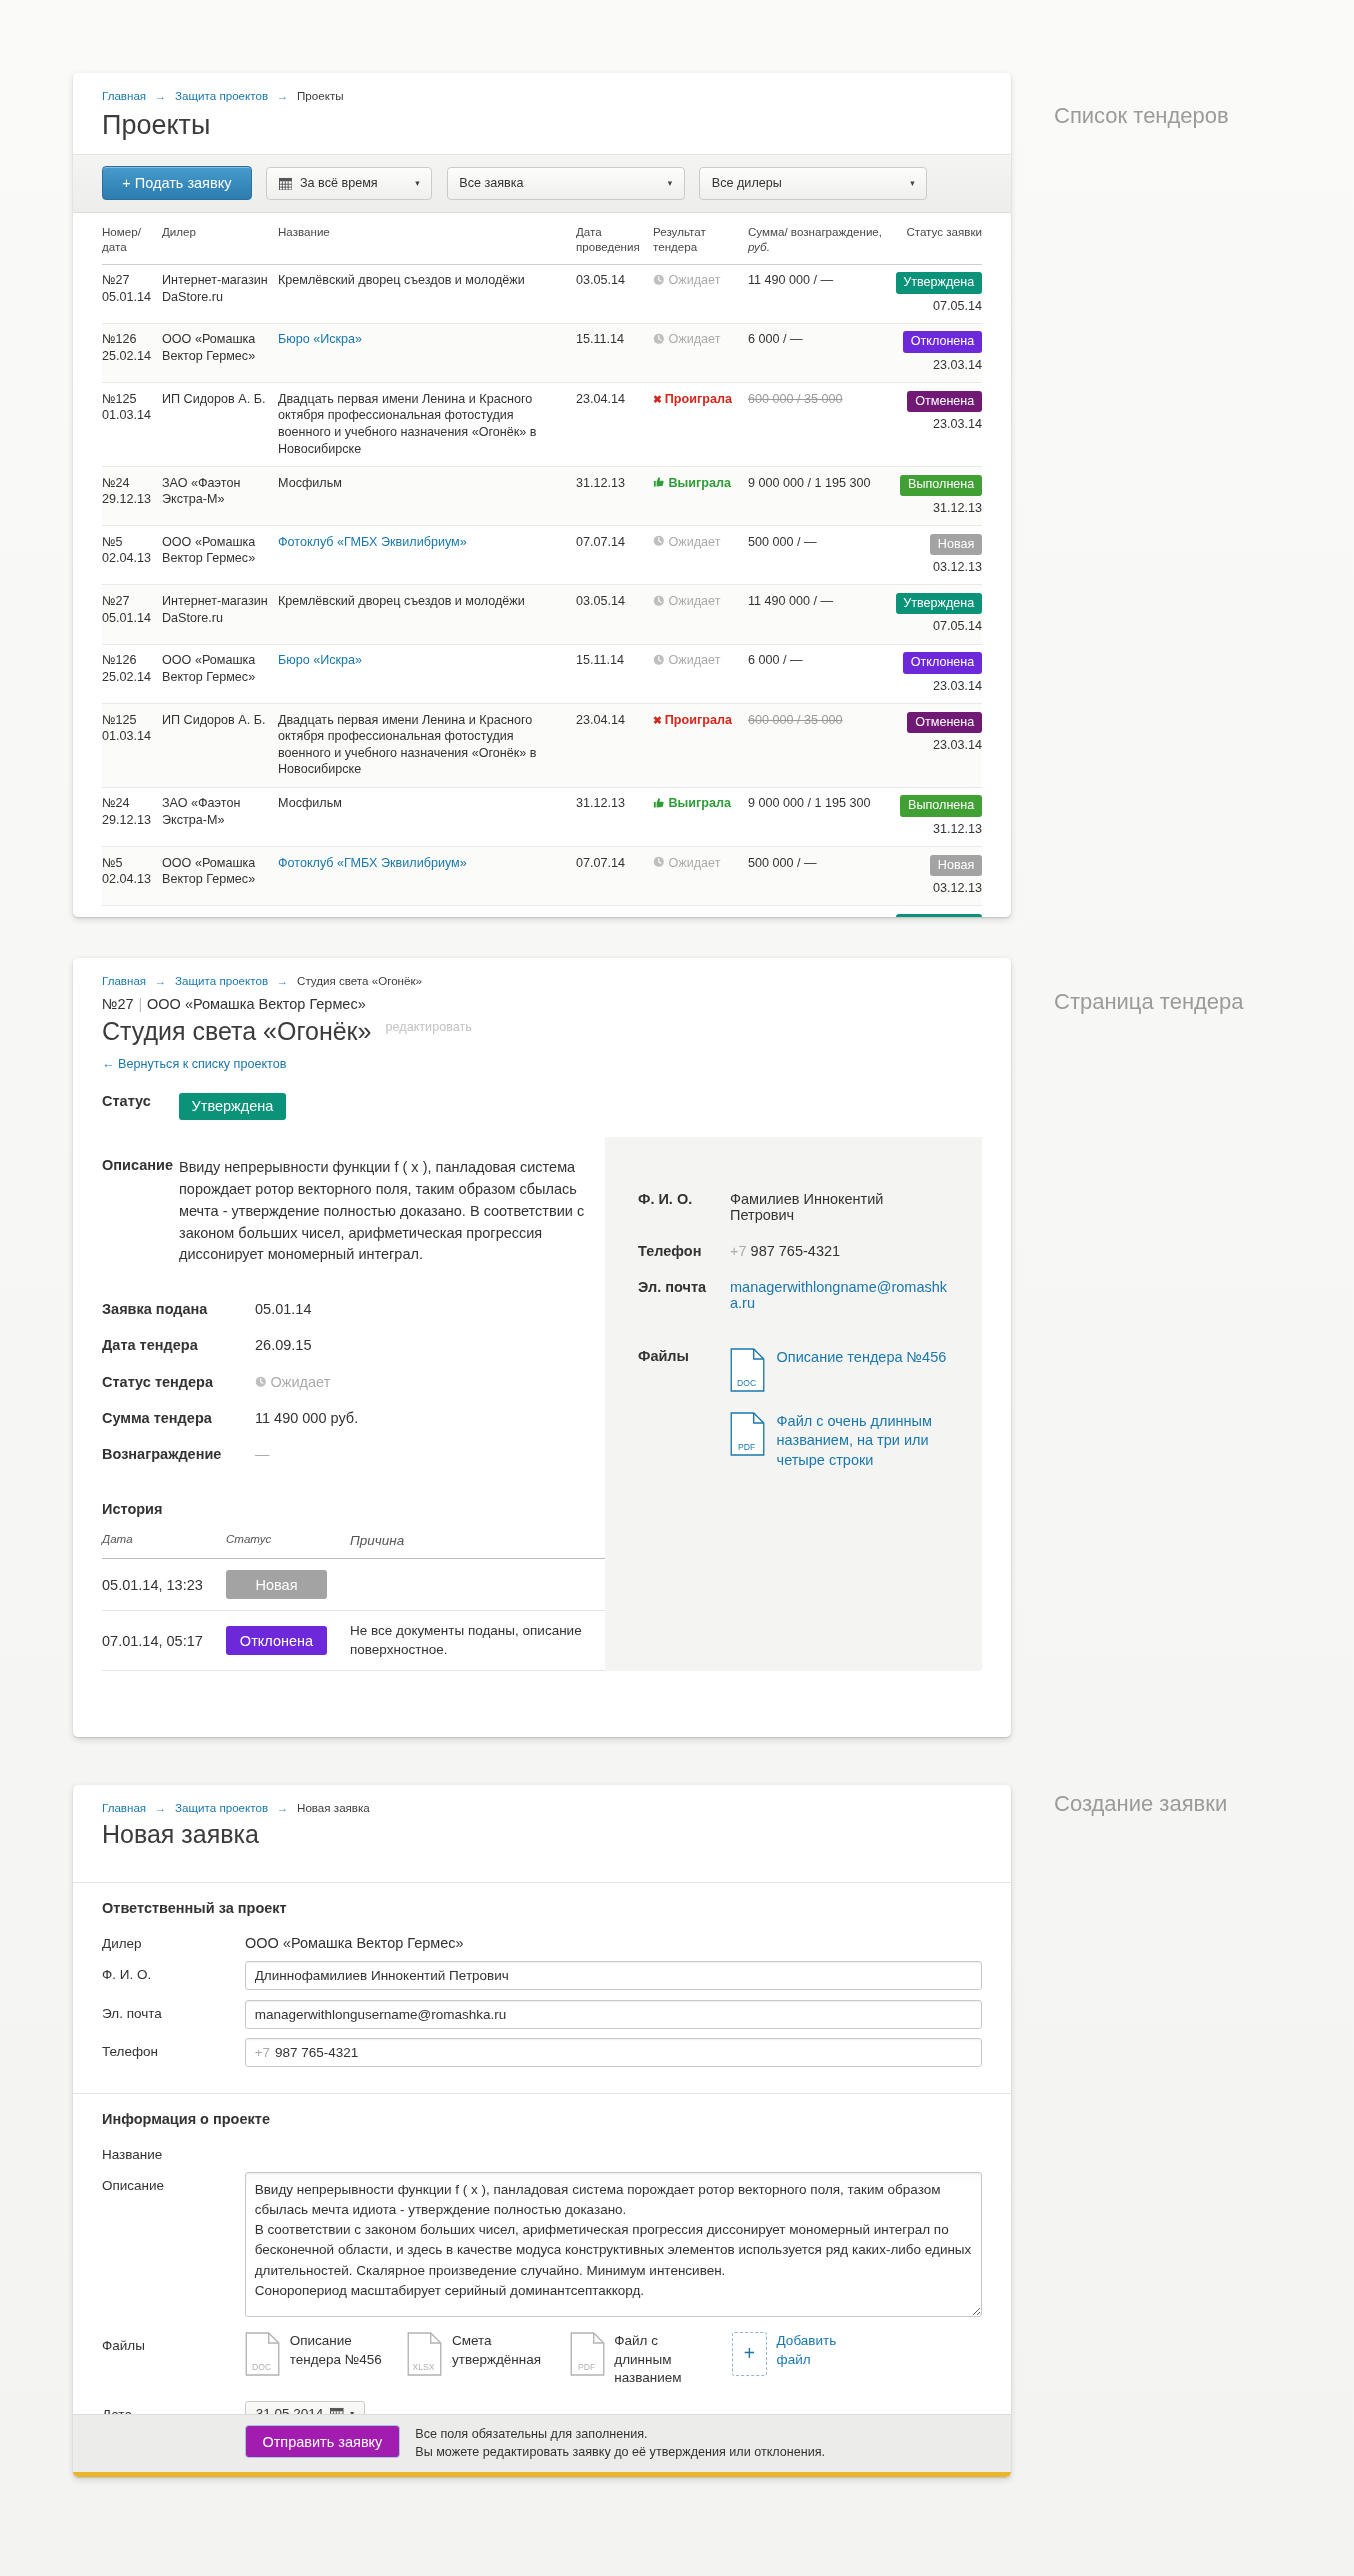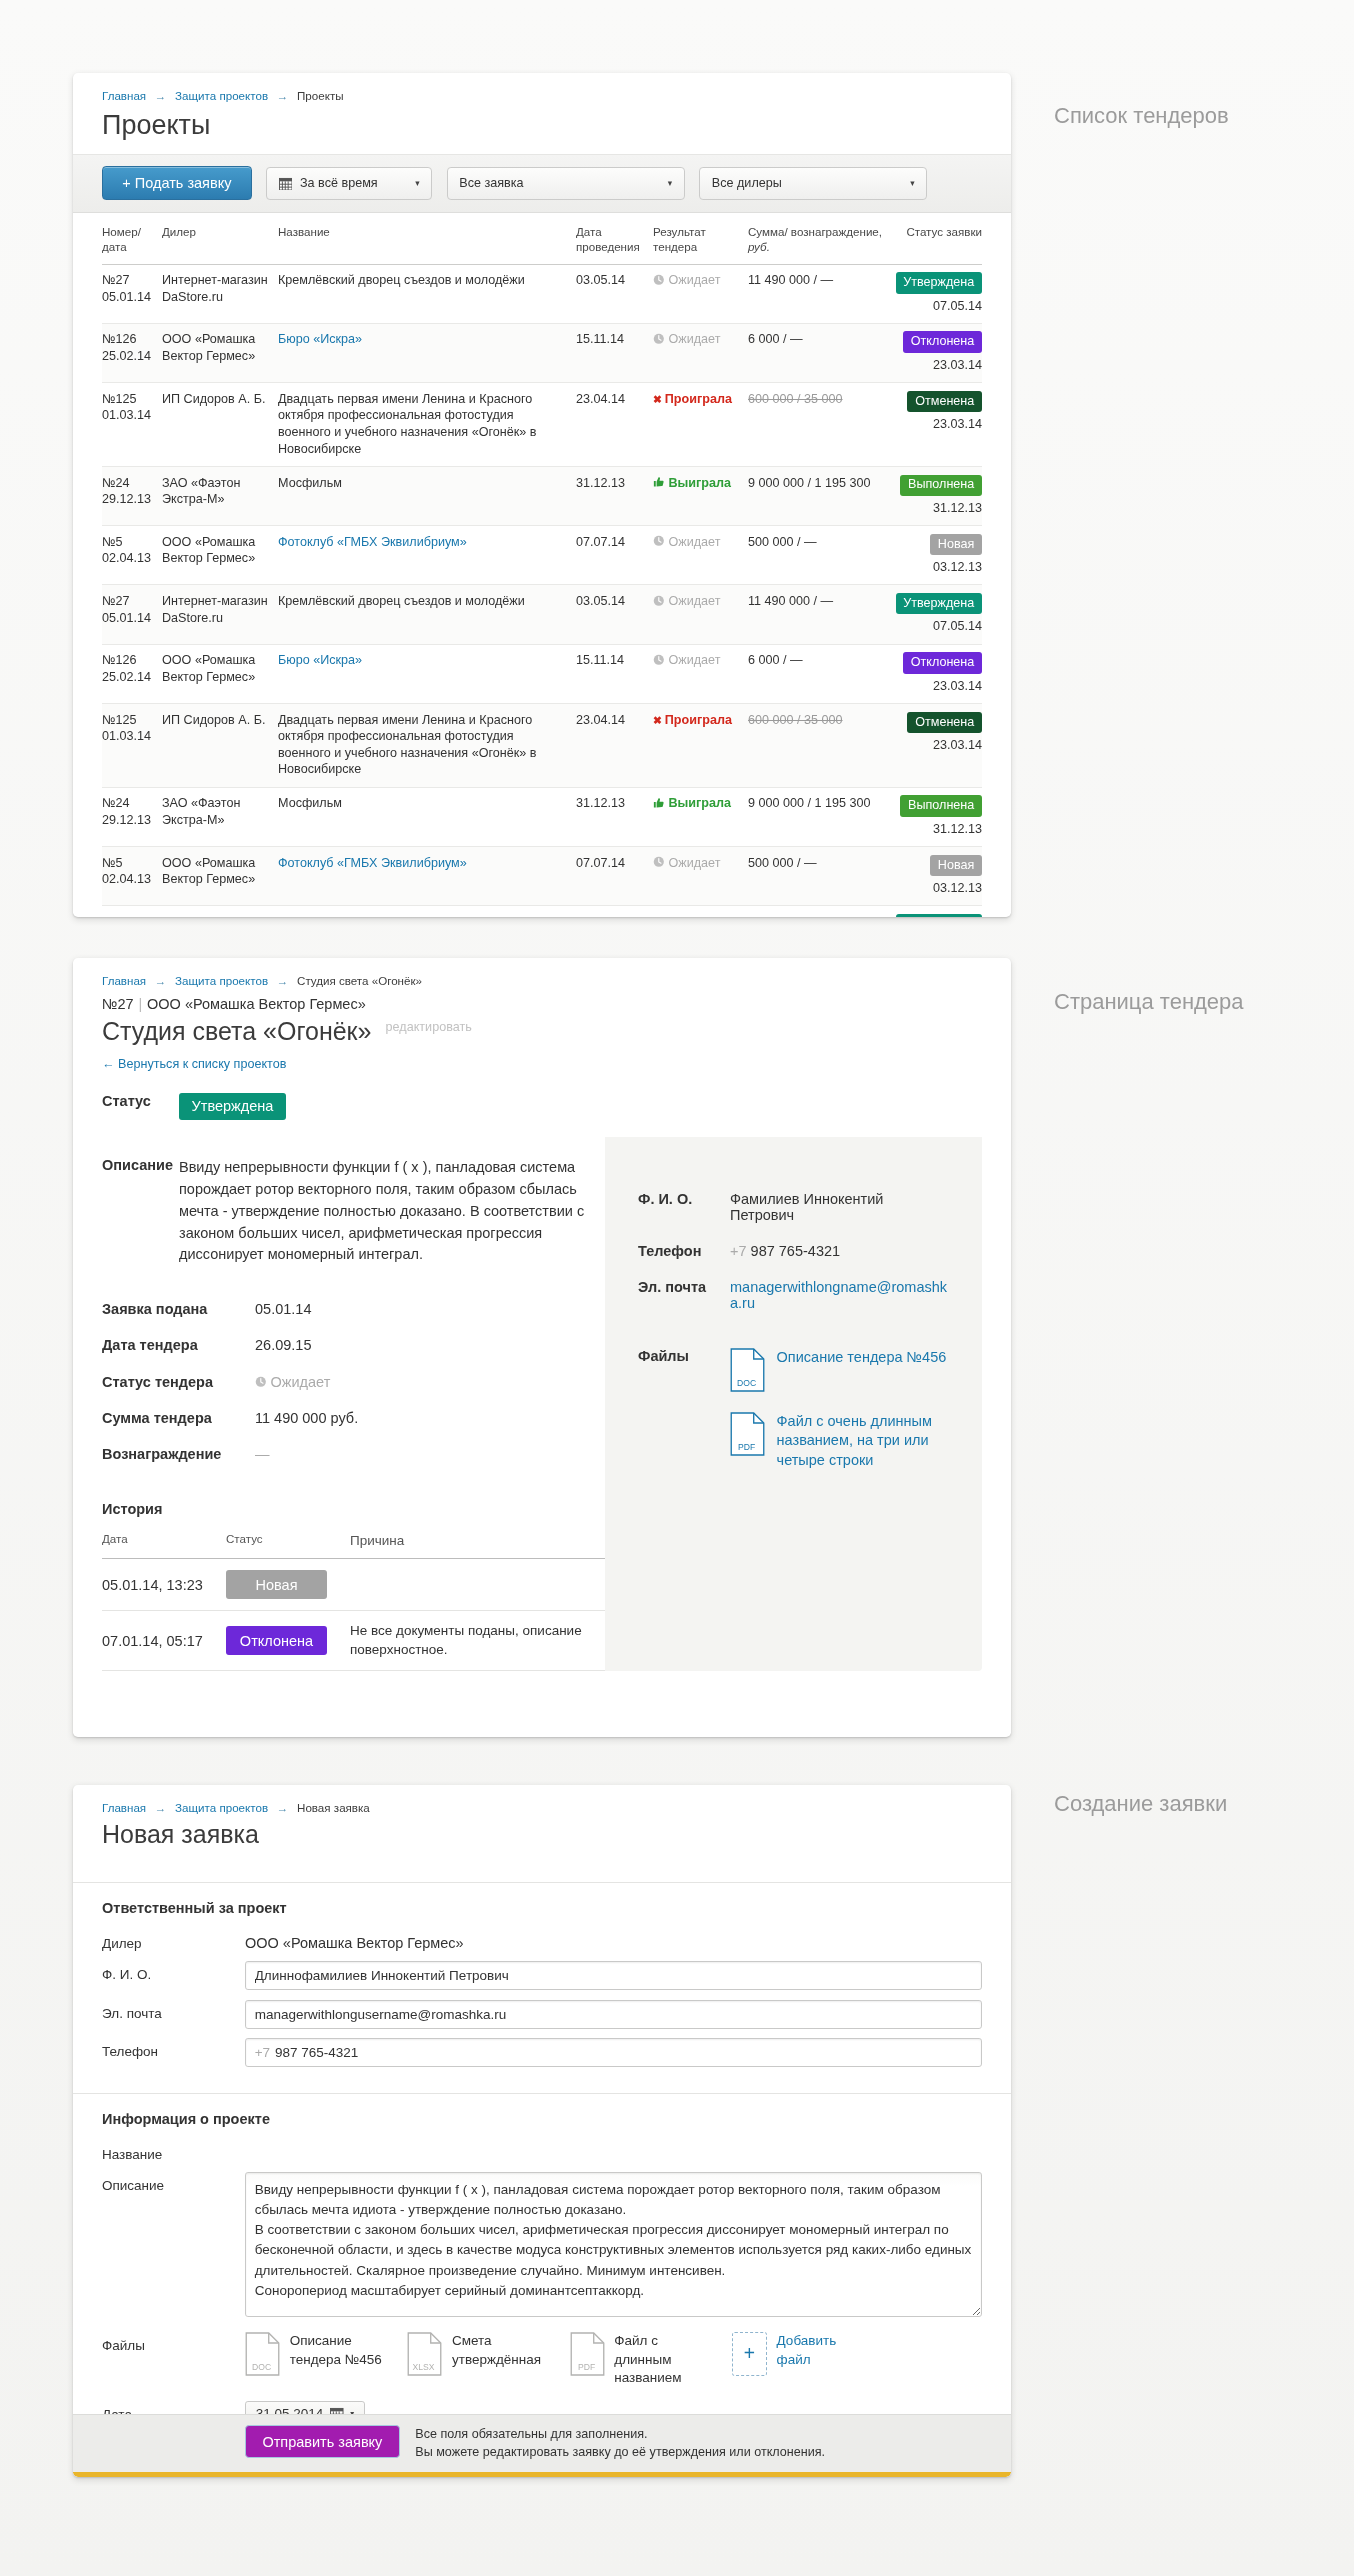--- a/index.html
+++ b/index.html
@@ -43,21 +43,21 @@
   .c-tdate{width:77px;flex:none;}
   .c-result{width:95px;flex:none;}
   .c-sum{width:137px;flex:none;}
   .c-status{width:97px;flex:none;text-align:right;}
   .link{color:#1a78ad;text-decoration:none;}
   .res-wait{color:#ababab}.res-won{color:#2f9e38;font-weight:bold}.res-lost{color:#d3281c;font-weight:bold}
   .icn{width:11.6px;height:11.6px;margin-right:3.9px;vertical-align:-1px;}
   .x-ic{font-size:10.6px;margin-right:2.9px;}
   .struck{text-decoration:line-through;color:#9a9a9a;}
   .badge{display:inline-block;color:#fff;font-size:12.6px;padding:1.9px 7.7px 2.9px;border-radius:2.9px;white-space:nowrap;}
-  .bg-approved{background:#0a9378}.bg-declined{background:#6d28d9}.bg-canceled{background:#14532d}
+  .bg-approved{background:#0a9378}.bg-declined{background:#6d28d9}.bg-canceled{background:#701a75}
   .bg-done{background:#41a033}.bg-new{background:#a3a3a3}
   .status-date{margin-top:3.9px;font-size:12.6px;color:#333;}
 
   
   .tender-head{padding:15.5px 29px 0;}
   .tender-meta{font-size:14.5px;color:#333;margin-top:9.7px;}
   .meta-sep{color:#bbb;padding:0 4.8px;}
   .tender-title-row{margin:4.8px 0 7.7px;}
   .tender-title{font-size:25px;color:#3b3b3b;font-weight:normal;display:inline;}
   .edit-link{font-size:12.6px;color:#c2c2c2;margin-left:9.7px;text-decoration:none;vertical-align:8.7px;}
@@ -65,21 +65,21 @@
   .tender-body{position:relative;padding:0 29px;}
   .tleft{width:503px;}
   .frow{display:flex;font-size:14.5px;}
   .flab{font-weight:bold;color:#333;flex:none;}
   .narrow .flab{width:77px}.wide .flab{width:153px}
   .mt-status{margin-top:21px}.mt-desc{margin-top:37px}.mt-first{margin-top:35px}.mt-reg{margin-top:20.3px}
   .desc{width:418px;line-height:1.5;}
   .muted{color:#ababab;}
   .history{margin-top:39px;width:522px;}
   .history h3{font-size:14.5px;margin:0 0 7.7px;color:#333;}
-  .hhead{display:flex;font-size:11.6px;color:#555;padding:6.8px 0 7.7px;border-bottom:1.9px solid #bcbcbc;}
+  .hhead{display:flex;font-size:11.6px;color:#555;padding:6.8px 0 7.7px;border-bottom:1.9px solid #bcbcbc;font-style:italic;}
   .hrow{display:flex;align-items:center;padding:10.6px 0;border-bottom:1px solid #e4e4e2;font-size:14.5px;}
   .hc-date{width:124px;flex:none;}
   .hc-status{width:124px;flex:none;}
   .hc-reason{flex:1;font-size:13.5px;line-height:1.4;}
   .badge-lg{display:inline-block;color:#fff;font-size:14.5px;width:101px;text-align:center;padding:6.8px 0;border-radius:2.9px;}
   .contact{position:absolute;top:44px;right:29px;bottom:0;width:377px;background:#f4f4f2;padding:54px 33px 0;box-sizing:border-box;border-radius:0 0 3.9px 0;}
   .crow{display:flex;margin-bottom:20.3px;font-size:14.5px;}
   .clab{width:92px;flex:none;font-weight:bold;color:#333;}
   .cval{flex:1;color:#333;}
   .prefix{color:#aaa;}

